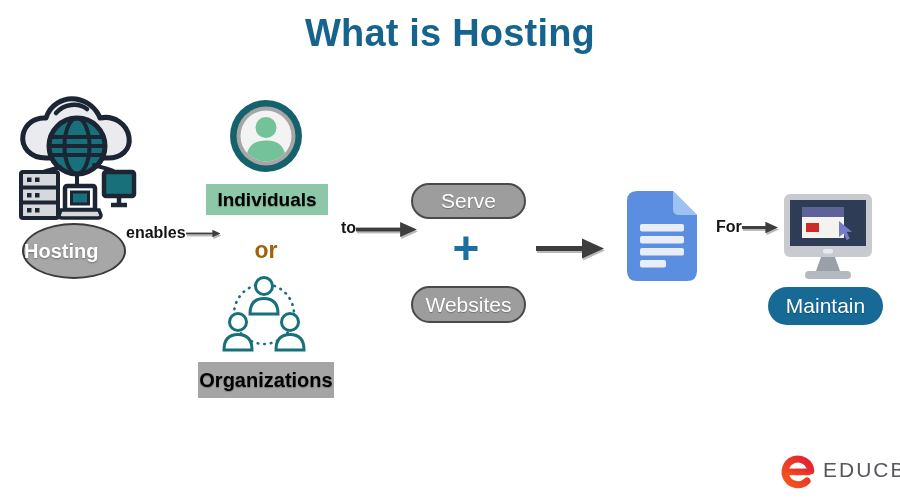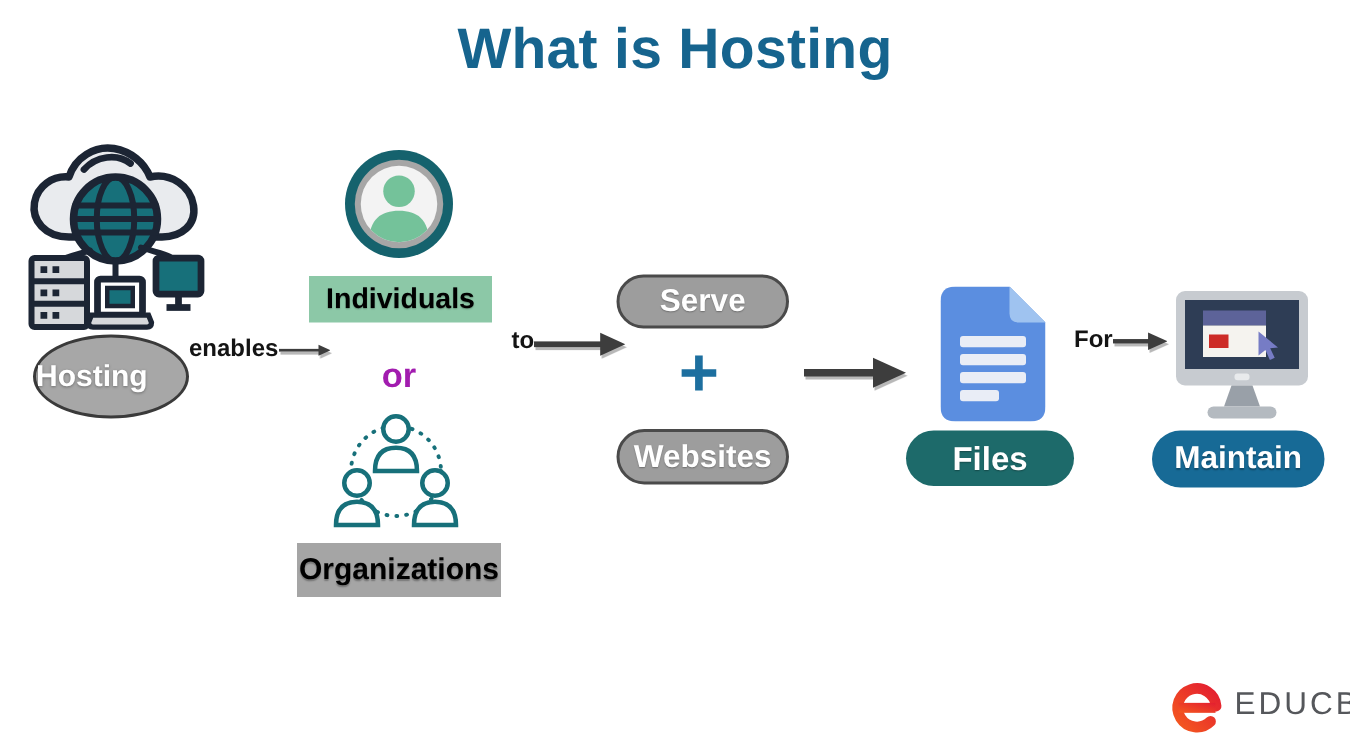--- a/index.html
+++ b/index.html
@@ -27,25 +27,25 @@
   .label-box {
     display:flex; align-items:center; justify-content:center;
     color:#000000; font-weight:bold; text-shadow:0 1px 1px rgba(0,0,0,.28);
   }
   .lbl-individuals { left:206px; top:184px; width:122px; height:31px; font-size:19px;
     background:var(--individuals-label-bg,#8cc8a7); }
   .lbl-organizations { left:198px; top:362px; width:136px; height:36px; font-size:20px;
     background:var(--organizations-label-bg,#a5a5a5); }
 
   .or-word { left:243px; top:237px; width:46px; text-align:center;
-    font-size:23px; font-weight:bold; color:#a21caf; }
+    font-size:23px; font-weight:bold; color:#a16207; }
 
   .pill {
     border-radius:19px; display:flex; align-items:center; justify-content:center;
-    color:#fff; font-weight:bold; text-shadow:0 1px 1px rgba(0,0,0,.3); box-sizing:border-box;text-align:center;
+    color:#fff; font-weight:normal; text-shadow:0 1px 1px rgba(0,0,0,.3); box-sizing:border-box;text-align:center;
   }
   .pill-action { background:var(--action-pill-bg,#9d9d9d); border:2.5px solid var(--action-pill-border,#4a4a4a); font-size:21px; }
   .pill-serve    { left:411px; top:183px; width:115px; height:36px; }
   .pill-maintain { left:411px; top:286px; width:115px; height:37px; }
   .pill-files    { left:604px; top:287px; width:112px; height:37px; background:var(--files-pill-bg,#1d6a6a); font-size:22px; }
   .pill-websites { left:768px; top:287px; width:115px; height:38px; background:var(--websites-pill-bg,#176a96); font-size:21px; }
 
   .plus-sign { left:438px; top:224px; width:56px; height:48px; text-align:center;
     font-size:46px; line-height:48px; font-weight:bold; color:var(--plus,#1d6f9f); }
 
@@ -177,23 +177,20 @@
     <path class="f-doc" d="M10 0 H46 L70 24 V80 Q70 90 60 90 H10 Q0 90 0 80 V10 Q0 0 10 0 Z"></path>
     <path d="M46 0 L70 24 H52 Q46 24 46 18 Z" fill="#9fc3f0"></path>
     <g fill="#e9edf6">
       <rect x="13" y="33" width="44" height="7.5" rx="2"></rect>
       <rect x="13" y="45" width="44" height="7.5" rx="2"></rect>
       <rect x="13" y="57" width="44" height="7.5" rx="2"></rect>
       <rect x="13" y="69" width="26" height="7.5" rx="2"></rect>
     </g>
   </svg>
 
-  <div class="abs pill pill-files">
-    <span>Files</span>
-  </div>
 
   <div class="abs arrow-group" style="left:716px; top:217px; width:62px;">
     <span class="arrow-label">For</span>
     <svg class="arrow-svg" width="62" height="21" viewBox="0 0 62 21">
       <rect class="arrow-fill" x="0" y="8" width="42" height="5"></rect>
       <polygon class="arrow-fill" points="40,0.5 62,10.5 40,20.5"></polygon>
     </svg>
   </div>
 
   <svg class="abs" style="left:779px; top:194px;" width="98" height="92" viewBox="0 0 98 92">

